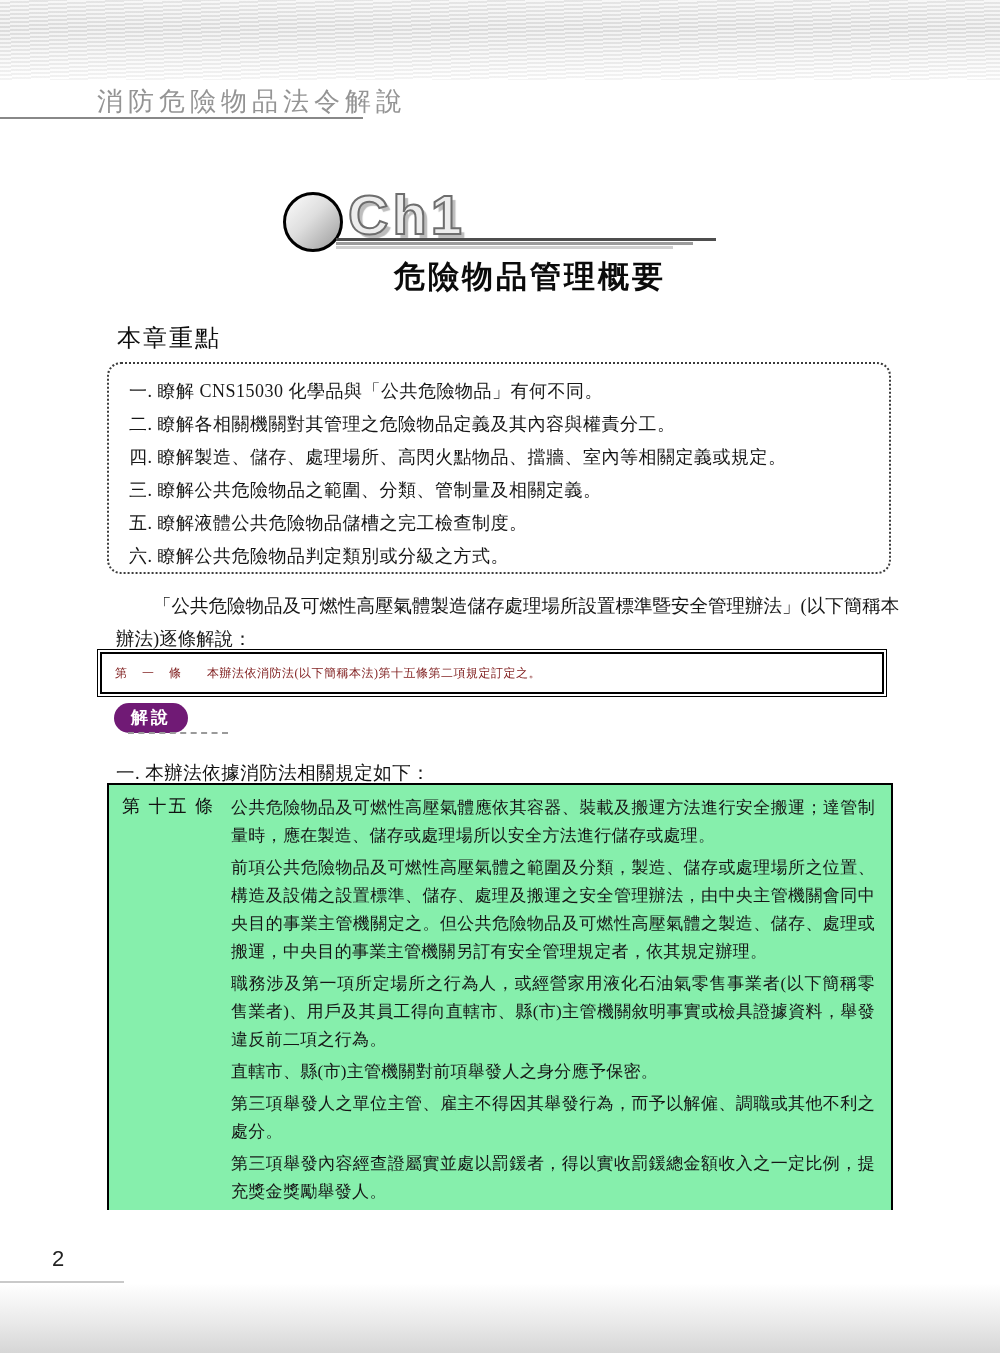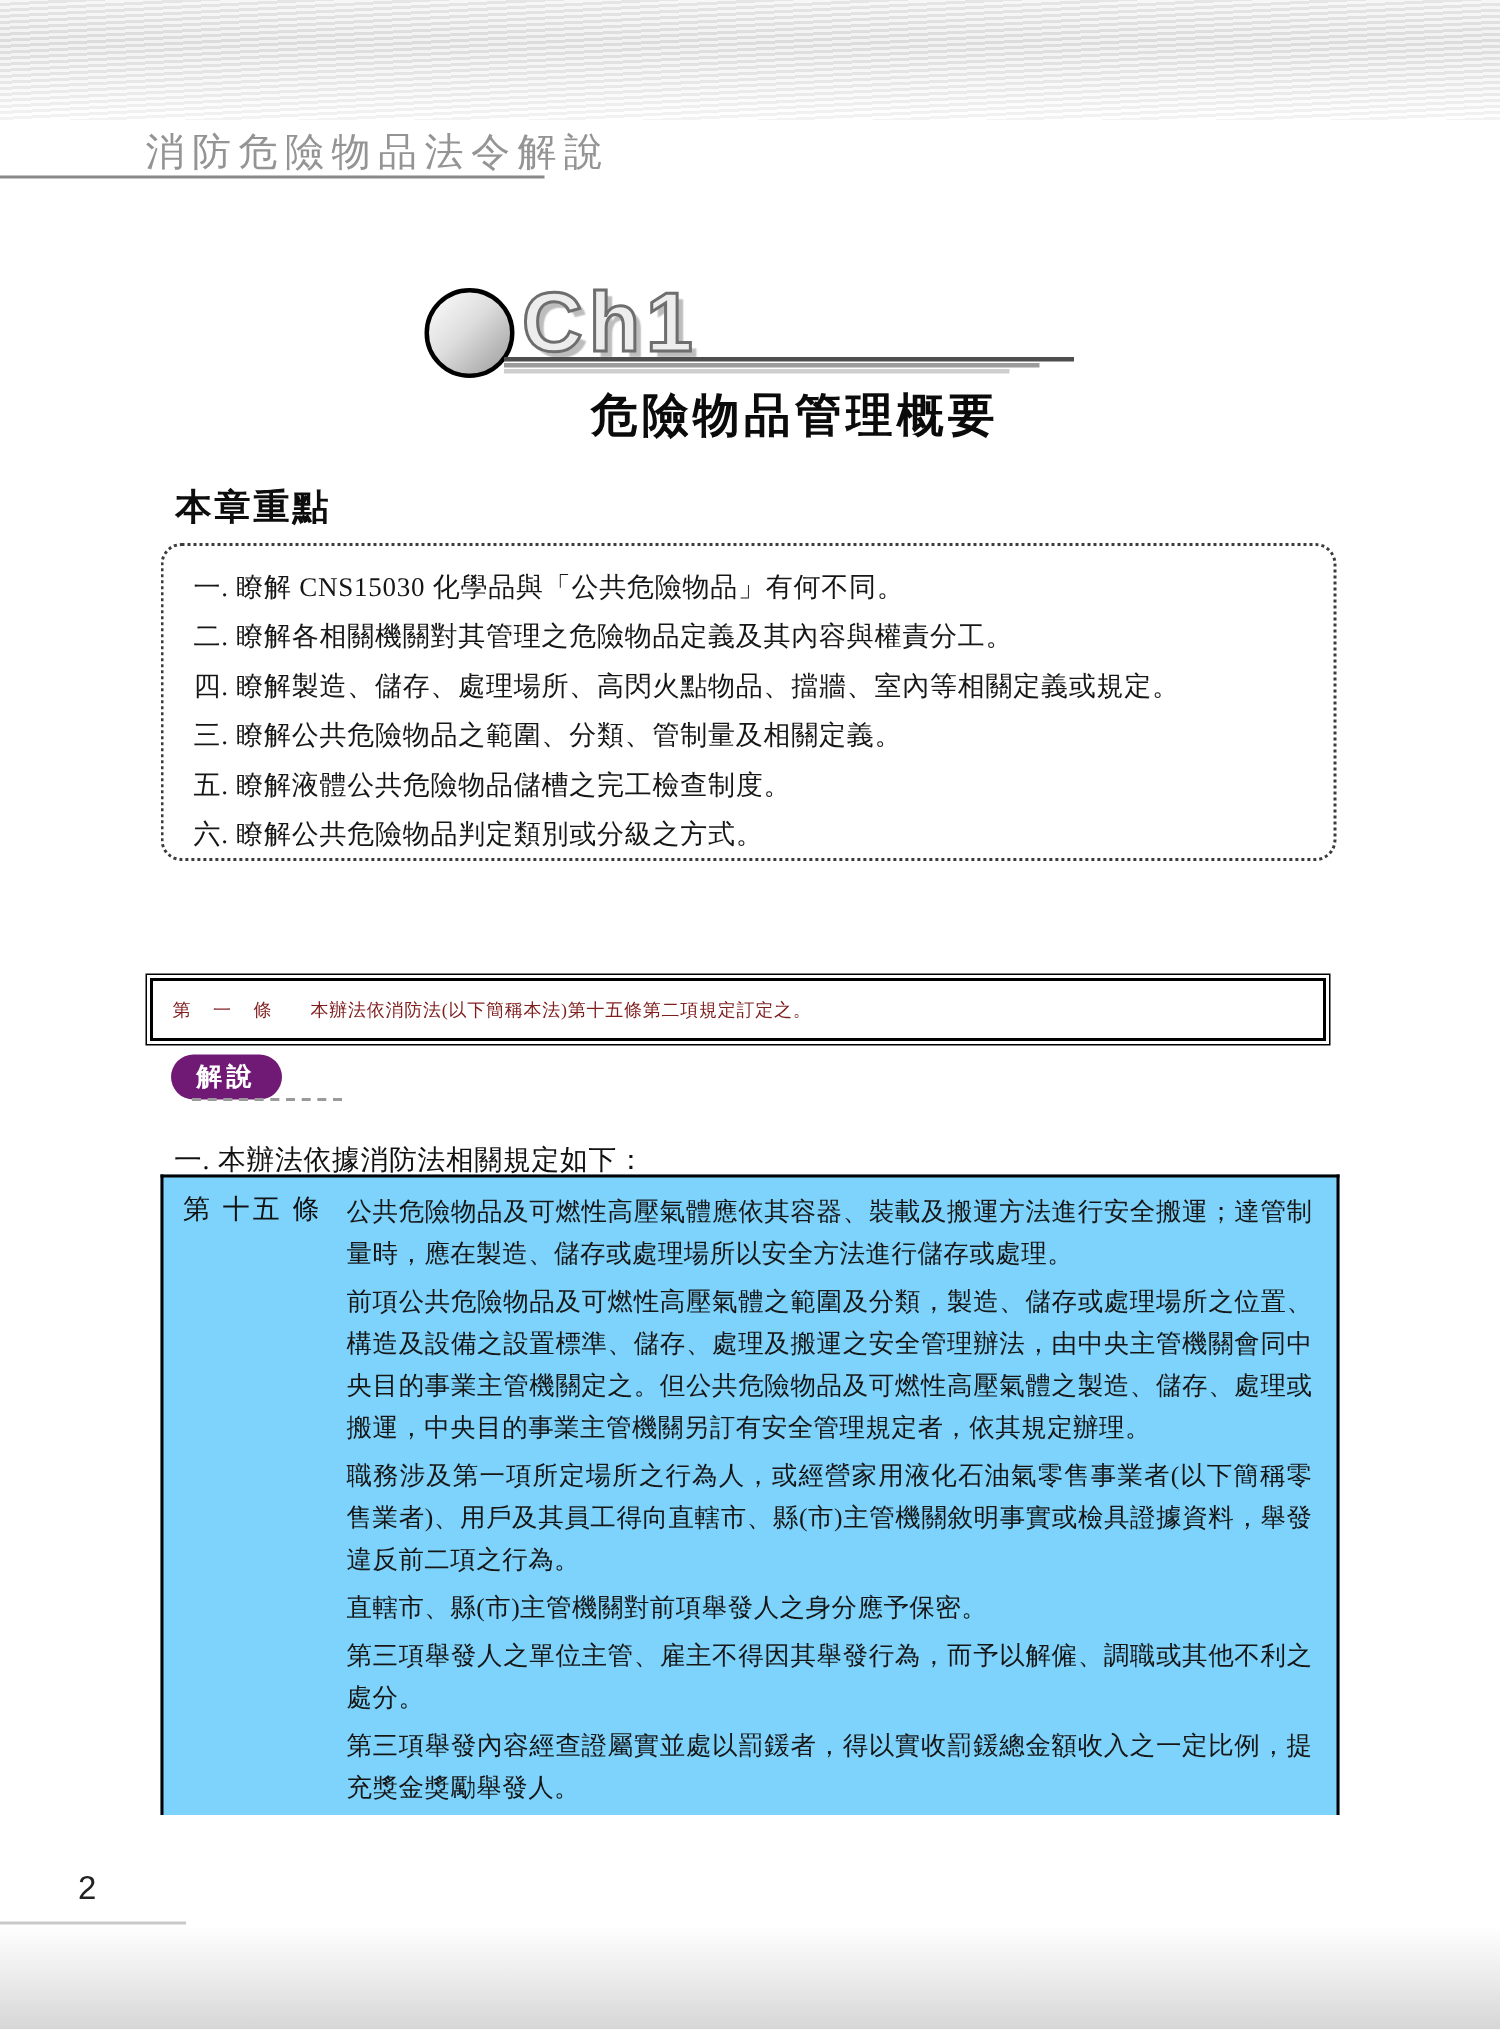--- a/index.html
+++ b/index.html
@@ -42,21 +42,21 @@
   .ch-rule-1 { position:absolute; left:336px; top:238px; width:380px; height:3px; background:#4e4e4e; }
   .ch-rule-2 { position:absolute; left:336px; top:242px; width:357px; height:3px; background:#9b9b9b; }
   .ch-rule-3 { position:absolute; left:336px; top:246px; width:337px; height:3px; background:#cfcfcf; }
   .chapter-title {
     position:absolute; left:350px; top:256px; width:360px; text-align:center;
     font-family:"Liberation Sans","DejaVu Sans",sans-serif;
     font-size:31px; font-weight:bold; letter-spacing:3px; color:#0b0b0b;
   }
   .section-heading {
     position:absolute; left:117px; top:322px;
-    font-size:24px; font-weight:bold; letter-spacing:2px; color:#0d0d0d;
+    font-size:24px; font-weight:normal; letter-spacing:2px; color:#0d0d0d;
   }
   .keypoints-box {
     position:absolute; left:107px; top:362px; width:784px; height:212px;
     box-sizing:border-box; border:2px dotted #3c3c3c; border-radius:14px;
     padding:11px 18px 0 20px;
   }
   .keypoints-box .kp-item {
     font-size:18px; line-height:33px; color:#161616; letter-spacing:0.5px;
   }
   .intro-para {
@@ -81,21 +81,21 @@
   .explain-dash {
     position:absolute; left:128px; top:732px; width:100px; height:0;
     border-bottom:2px dashed #9a9a9a;
   }
   .explain-lead {
     position:absolute; left:116px; top:760px; font-size:18.5px; color:#111; letter-spacing:0.5px;
   }
   .article15-box {
     position:absolute; left:107px; top:783px; width:786px; height:427px;
     box-sizing:border-box; border:2px solid #000; border-bottom:none;
-    overflow:hidden; background:#7dd3fc;
+    overflow:hidden; background:#86efac;
   }
   .a15-label {
     position:absolute; left:13px; top:9px; font-size:18px; letter-spacing:2px; color:#111;
     white-space:pre;
   }
   .a15-text {
     margin:0 16px 0 122px; padding-top:9px;
   }
   .a15-text p {
     margin:0 0 4px 0; font-size:17px; line-height:28px;
@@ -132,20 +132,21 @@
 
   <div class="keypoints-box">
     <div class="kp-item">一. 瞭解 CNS15030 化學品與「公共危險物品」有何不同。</div>
     <div class="kp-item">二. 瞭解各相關機關對其管理之危險物品定義及其內容與權責分工。</div>
     <div class="kp-item">四. 瞭解製造、儲存、處理場所、高閃火點物品、擋牆、室內等相關定義或規定。</div>
     <div class="kp-item">三. 瞭解公共危險物品之範圍、分類、管制量及相關定義。</div>
     <div class="kp-item">五. 瞭解液體公共危險物品儲槽之完工檢查制度。</div>
     <div class="kp-item">六. 瞭解公共危險物品判定類別或分級之方式。</div>
   </div>
 
+  <div class="intro-para">「公共危險物品及可燃性高壓氣體製造儲存處理場所設置標準暨安全管理辦法」(以下簡稱本辦法)逐條解說：</div>
 
   <div class="article1-box">
     <span class="art-label">第 一 條</span><span class="art-text">本辦法依消防法(以下簡稱本法)第十五條第二項規定訂定之。</span>
   </div>
 
   <div class="explain-badge">解說</div>
   <div class="explain-dash"></div>
   <div class="explain-lead">一. 本辦法依據消防法相關規定如下：</div>
 
   <div class="article15-box">

